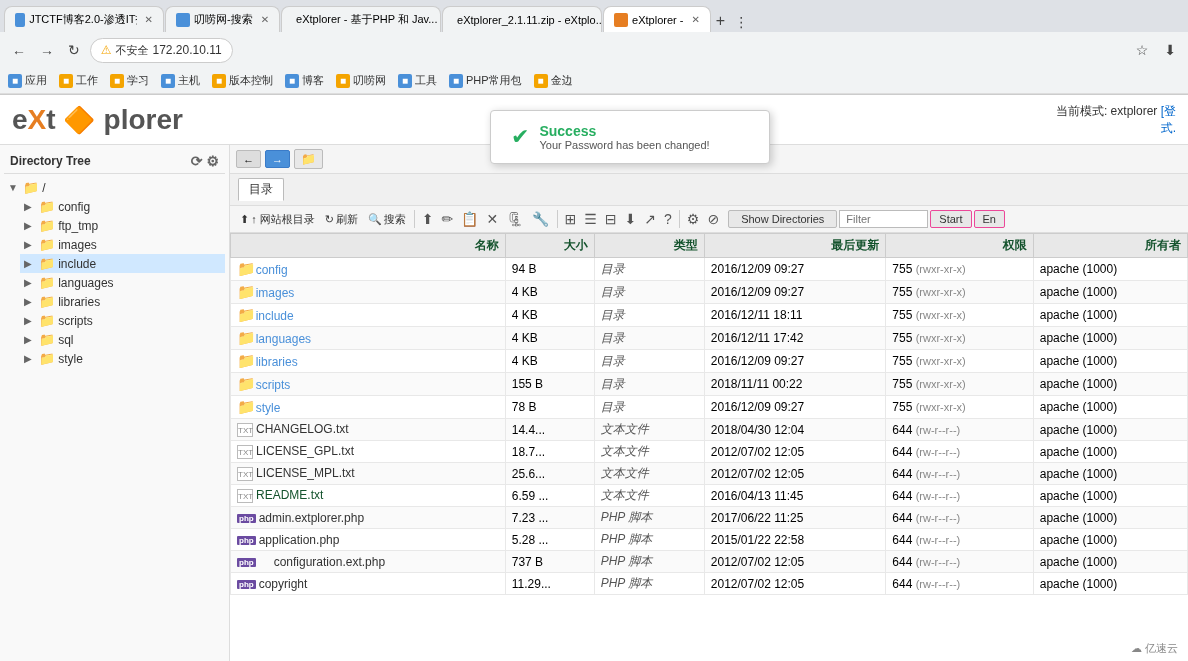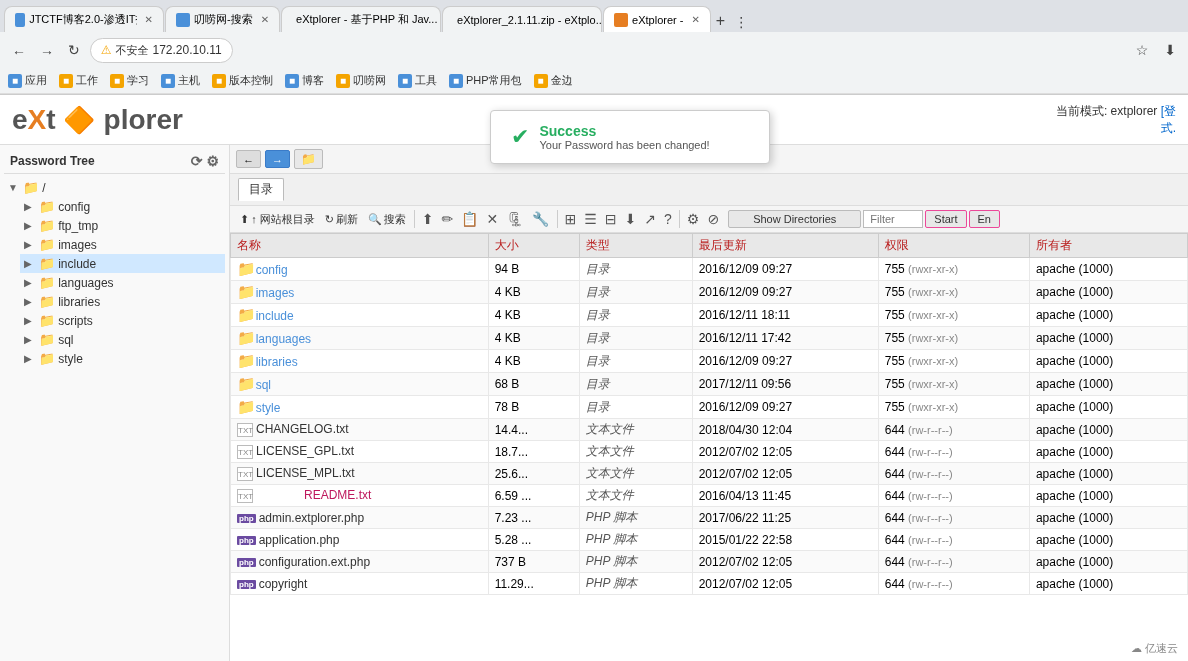--- a/index.html
+++ b/index.html
@@ -66,28 +66,28 @@
     
     .breadcrumb-tab { padding: 4px 8px; border-bottom: 1px solid #ddd; background: #f0f0f0; }
     .breadcrumb-tab button { background: #e8e8e8; border: 1px solid #bbb; padding: 2px 10px; cursor: pointer; font-size: 12px; border-radius: 2px 2px 0 0; color: #333; }
     .breadcrumb-tab button.active { background: #fff; border-bottom: 1px solid #fff; }
 
     
     .file-toolbar { display: flex; align-items: center; gap: 2px; padding: 3px 6px; border-bottom: 1px solid #ddd; background: #f5f5f5; flex-wrap: nowrap; }
     .toolbar-btn { background: none; border: none; cursor: pointer; padding: 2px 4px; font-size: 11px; color: #333; display: flex; align-items: center; gap: 2px; white-space: nowrap; }
     .toolbar-separator { width: 1px; height: 18px; background: #ccc; margin: 0 2px; }
     .toolbar-icon-btn { background: none; border: none; cursor: pointer; padding: 2px 3px; font-size: 14px; color: #555; }
-    .show-dirs-btn { background: #e8e8e8; border: 1px solid #bbb; padding: 2px 24px; cursor: pointer; font-size: 11px; border-radius: 2px; color: #333; margin-left: 4px; }
-    .filter-input { border: 1px solid #bbb; padding: 2px 6px; font-size: 11px; width: 60px; }
+    .show-dirs-btn { background: #e8e8e8; border: 1px solid #bbb; padding: 2px 12px; cursor: pointer; font-size: 11px; border-radius: 2px; color: #333; margin-left: 4px; }
+    .filter-input { border: 1px solid #bbb; padding: 2px 6px; font-size: 11px; width: 89px; }
     .start-btn { background: #e8e8e8; border: 1px solid #ec4899; padding: 2px 8px; cursor: pointer; font-size: 11px; border-radius: 2px; color: #333; }
 
     
     .file-table-container { flex: 1; overflow-y: auto; }
     .file-table { width: 100%; border-collapse: collapse; font-size: 12px; }
-    .file-table th { background: #e8e8e8; border: 1px solid #ccc; padding: 3px 6px; text-align: left; font-weight: normal; color: #b91c1c; white-space: nowrap; }
+    .file-table th { background: #e8e8e8; border: 1px solid #ccc; padding: 3px 6px; text-align: right; font-weight: bold; color: #14532d; white-space: nowrap; }
     .file-table td { border: 1px solid #e8e8e8; padding: 2px 6px; vertical-align: middle; white-space: nowrap; }
     .file-table tr:nth-child(even) td { background: #fafafa; }
     .type-italic { font-style: italic; color: #555; }
     .perm-text { color: #888; font-size: 11px; }
 
     .cloud-logo { position: fixed; bottom: 5px; right: 10px; font-size: 11px; color: #888; }
   </style>
 </head>
 <body>
 
@@ -203,21 +203,21 @@
     <div class="mode-info">
       <span>当前模式: extplorer</span>
       <a href="#">[登<br>式.</a>
     </div>
   </div>
 
   <div class="main-content">
 
     <div class="sidebar">
       <div class="sidebar-header">
-        <span>Password Tree</span>
+        <span>Directory Tree</span>
         <div class="sidebar-nav-icons">
           <span class="sidebar-icon">⟳</span>
           <span class="sidebar-icon">⚙</span>
         </div>
       </div>
 
       <div class="tree-item">
         <span class="tree-toggle">▼</span>
         <span class="tree-folder-icon">📁</span>
         <span>/</span>
@@ -367,24 +367,24 @@
   </tr>
               <tr>
     <td><span style="color:#6ca0dc;font-size:15px;">📁</span><span style="color:#4a90d9;cursor:pointer;">libraries</span></td>
     <td>4 KB</td>
     <td class="type-italic">目录</td>
     <td>2016/12/09 09:27</td>
     <td>755 <span class="perm-text">(rwxr-xr-x)</span></td>
     <td>apache (1000)</td>
   </tr>
               <tr>
-    <td><span style="color:#6ca0dc;font-size:15px;">📁</span><span style="color:#4a90d9;cursor:pointer;">sql</span></td>
-    <td>68 B</td>
-    <td class="type-italic">目录</td>
-    <td>2017/12/11 09:56</td>
+    <td><span style="color:#6ca0dc;font-size:15px;">📁</span><span style="color:#4a90d9;cursor:pointer;">scripts</span></td>
+    <td>155 B</td>
+    <td class="type-italic">目录</td>
+    <td>2018/11/11 00:22</td>
     <td>755 <span class="perm-text">(rwxr-xr-x)</span></td>
     <td>apache (1000)</td>
   </tr>
               <tr>
     <td><span style="color:#6ca0dc;font-size:15px;">📁</span><span style="color:#4a90d9;cursor:pointer;">style</span></td>
     <td>78 B</td>
     <td class="type-italic">目录</td>
     <td>2016/12/09 09:27</td>
     <td>755 <span class="perm-text">(rwxr-xr-x)</span></td>
     <td>apache (1000)</td>
@@ -407,21 +407,21 @@
   </tr>
               <tr>
     <td><span style="display:inline-block;width:16px;height:14px;border:1px solid #bbb;background:#fff;font-size:8px;text-align:center;line-height:14px;color:#888;vertical-align:middle;margin-right:3px;">TXT</span><span style="color:#333;cursor:pointer;">LICENSE_MPL.txt</span></td>
     <td>25.6...</td>
     <td class="type-italic">文本文件</td>
     <td>2012/07/02 12:05</td>
     <td>644 <span class="perm-text">(rw-r--r--)</span></td>
     <td>apache (1000)</td>
   </tr>
               <tr>
-    <td><span style="display:inline-block;width:16px;height:14px;border:1px solid #bbb;background:#fff;font-size:8px;text-align:center;line-height:14px;color:#888;vertical-align:middle;margin-right:3px;">TXT</span><span style="color:#be185d;cursor:pointer;margin-left:48px;">README.txt</span></td>
+    <td><span style="display:inline-block;width:16px;height:14px;border:1px solid #bbb;background:#fff;font-size:8px;text-align:center;line-height:14px;color:#888;vertical-align:middle;margin-right:3px;">TXT</span><span style="color:#14532d;cursor:pointer;">README.txt</span></td>
     <td>6.59 ...</td>
     <td class="type-italic">文本文件</td>
     <td>2016/04/13 11:45</td>
     <td>644 <span class="perm-text">(rw-r--r--)</span></td>
     <td>apache (1000)</td>
   </tr>
               <tr>
     <td><span style="display:inline-block;background:#6b4ba1;color:white;font-size:8px;padding:0 2px;border-radius:1px;margin-right:3px;font-weight:bold;vertical-align:middle;">php</span><span style="color:#333;cursor:pointer;margin-top:17px;">admin.extplorer.php</span></td>
     <td>7.23 ...</td>
     <td class="type-italic">PHP 脚本</td>
@@ -431,21 +431,21 @@
   </tr>
               <tr>
     <td><span style="display:inline-block;background:#6b4ba1;color:white;font-size:8px;padding:0 2px;border-radius:1px;margin-right:3px;font-weight:bold;vertical-align:middle;">php</span><span style="color:#333;cursor:pointer;">application.php</span></td>
     <td>5.28 ...</td>
     <td class="type-italic">PHP 脚本</td>
     <td>2015/01/22 22:58</td>
     <td>644 <span class="perm-text">(rw-r--r--)</span></td>
     <td>apache (1000)</td>
   </tr>
               <tr>
-    <td><span style="display:inline-block;background:#6b4ba1;color:white;font-size:8px;padding:0 2px;border-radius:1px;margin-right:3px;font-weight:bold;vertical-align:middle;">php</span><span style="color:#333;cursor:pointer;">configuration.ext.php</span></td>
+    <td><span style="display:inline-block;background:#6b4ba1;color:white;font-size:8px;padding:0 2px;border-radius:1px;margin-right:3px;font-weight:bold;vertical-align:middle;">php</span><span style="color:#333;cursor:pointer;margin-left:15px;">configuration.ext.php</span></td>
     <td>737 B</td>
     <td class="type-italic">PHP 脚本</td>
     <td>2012/07/02 12:05</td>
     <td>644 <span class="perm-text">(rw-r--r--)</span></td>
     <td>apache (1000)</td>
   </tr>
               <tr>
     <td><span style="display:inline-block;background:#6b4ba1;color:white;font-size:8px;padding:0 2px;border-radius:1px;margin-right:3px;font-weight:bold;vertical-align:middle;">php</span><span style="color:#333;cursor:pointer;">copyright</span></td>
     <td>11.29...</td>
     <td class="type-italic">PHP 脚本</td>

